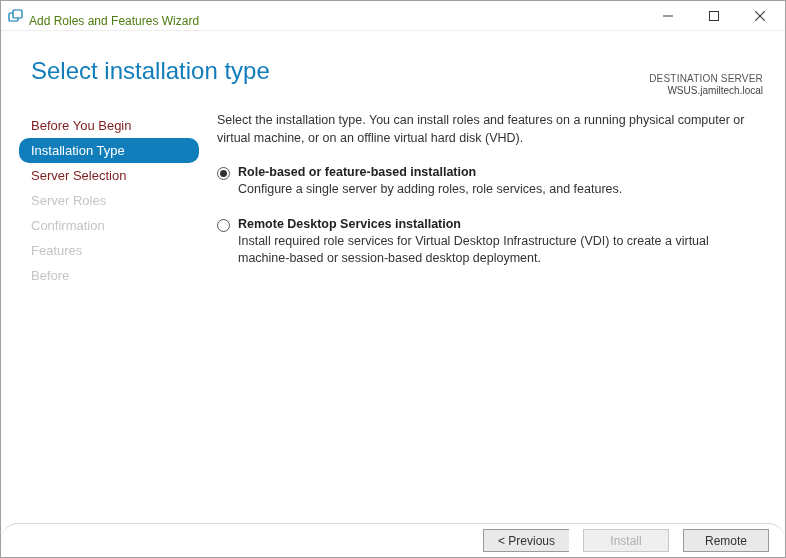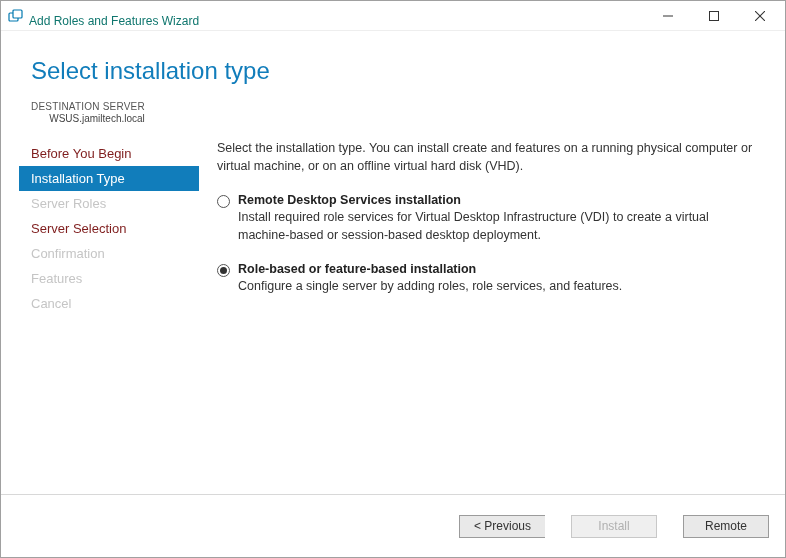--- a/index.html
+++ b/index.html
@@ -32,21 +32,21 @@
       width: 16px;
       height: 16px;
       margin-right: 6px;
       display: flex;
       align-items: center;
       justify-content: center;
     }
     .titlebar-title {
       flex: 1;
       font-size: 12px;
-      color: #0f766e;
+      color: #4d7c0f;
       margin-top: 10px;
     }
     .window-controls {
       display: flex;
       align-items: center;
     }
     .win-btn {
       width: 46px;
       height: 29px;
       display: flex;
@@ -61,21 +61,20 @@
       flex: 1;
       display: flex;
       flex-direction: column;
       background: #fff;
     }
     
     .wizard-header {
       display: flex;
       padding: 26px 22px 14px 30px;
       align-items: flex-start;
-      flex-direction: column;
     }
     .wizard-heading {
       flex: 1;
       font-size: 24px;
       font-weight: 300;
       color: #117dbb;
     }
     .dest-block {
       text-align: right;
       line-height: 1.2;
@@ -102,20 +101,21 @@
     }
     .nav-item {
       font-size: 13px;
       padding: 5px 6px 5px 12px;
       color: #7f1d1d;
       cursor: pointer;
     }
     .nav-item.active {
       background: #117dbb;
       color: #fff;
+      border-radius: 10px;
     }
     .nav-item.disabled {
       color: #c5c5c5;
       cursor: default;
     }
     .content {
       flex: 1;
       padding: 0 22px 0 18px;
       font-size: 12.5px;
       color: #333;
@@ -159,27 +159,28 @@
       color: #222;
       margin-bottom: 2px;
     }
     .option-desc {
       font-size: 12.5px;
       color: #333;
       line-height: 1.4;
     }
     
     .wizard-footer {
-      height: 63px;
+      height: 34px;
       border-top: 1px solid #d8d8d8;
       display: flex;
       align-items: center;
       justify-content: flex-end;
       padding: 0 16px;
       gap: 6px;
+      border-radius: 18px;
     }
     .btn-group-nav {
       display: flex;
     }
     .wiz-btn {
       height: 23px;
       min-width: 86px;
       border: 1px solid #9b9b9b;
       background: #e9e9e9;
       font-size: 12px;
@@ -192,21 +193,21 @@
       color: #b0b0b0;
       background: #efefef;
       border-color: #c8c8c8;
       cursor: default;
     }
     .btn-group-nav .wiz-btn:first-child {
       border-right: none;
     }
     .btn-install,
     .btn-cancel {
-      margin-left: 20px;
+      margin-left: 8px;
     }
   </style>
 </head>
 <body>
 
 <div class="titlebar">
   <span class="icon-box">
     <svg width="16" height="16" viewBox="0 0 16 16">
       <rect x="2" y="5" width="9" height="8" rx="1" fill="none" stroke="#0078b0" stroke-width="1.2"></rect>
       <rect x="6" y="2" width="9" height="8" rx="1" fill="#fff" stroke="#0078b0" stroke-width="1.2"></rect>
@@ -241,46 +242,46 @@
       <div class="dest-label">DESTINATION SERVER</div>
       <div class="dest-value">WSUS.jamiltech.local</div>
     </div>
   </div>
 
   <div class="wizard-main">
 
     <div class="sidebar">
       <div class="nav-item">Before You Begin</div>
       <div class="nav-item active">Installation Type</div>
+      <div class="nav-item">Server Selection</div>
       <div class="nav-item disabled">Server Roles</div>
-      <div class="nav-item">Server Selection</div>
       <div class="nav-item disabled">Confirmation</div>
       <div class="nav-item disabled">Features</div>
-      <div class="nav-item disabled">Cancel</div>
+      <div class="nav-item disabled">Before</div>
     </div>
 
     <div class="content">
-      <p class="intro-text">Select the installation type. You can install create and features on a running physical computer or virtual machine, or on an offline virtual hard disk (VHD).</p>
+      <p class="intro-text">Select the installation type. You can install roles and features on a running physical computer or virtual machine, or on an offline virtual hard disk (VHD).</p>
+
+      <div class="option">
+        <span class="radio checked"></span>
+        <div class="option-text">
+          <div class="option-title">Role-based or feature-based installation</div>
+          <div class="option-desc">Configure a single server by adding roles, role services, and features.</div>
+        </div>
+      </div>
 
       <div class="option">
         <span class="radio"></span>
         <div class="option-text">
           <div class="option-title">Remote Desktop Services installation</div>
           <div class="option-desc">Install required role services for Virtual Desktop Infrastructure (VDI) to create a virtual machine-based or session-based desktop deployment.</div>
         </div>
       </div>
 
-      <div class="option">
-        <span class="radio checked"></span>
-        <div class="option-text">
-          <div class="option-title">Role-based or feature-based installation</div>
-          <div class="option-desc">Configure a single server by adding roles, role services, and features.</div>
-        </div>
-      </div>
-
     </div>
   </div>
 
   <div class="wizard-footer">
     <div class="btn-group-nav">
       <button class="wiz-btn">&lt; Previous</button>
     </div>
     <button class="wiz-btn btn-install" disabled="">Install</button>
     <button class="wiz-btn btn-cancel">Remote</button>
   </div>

